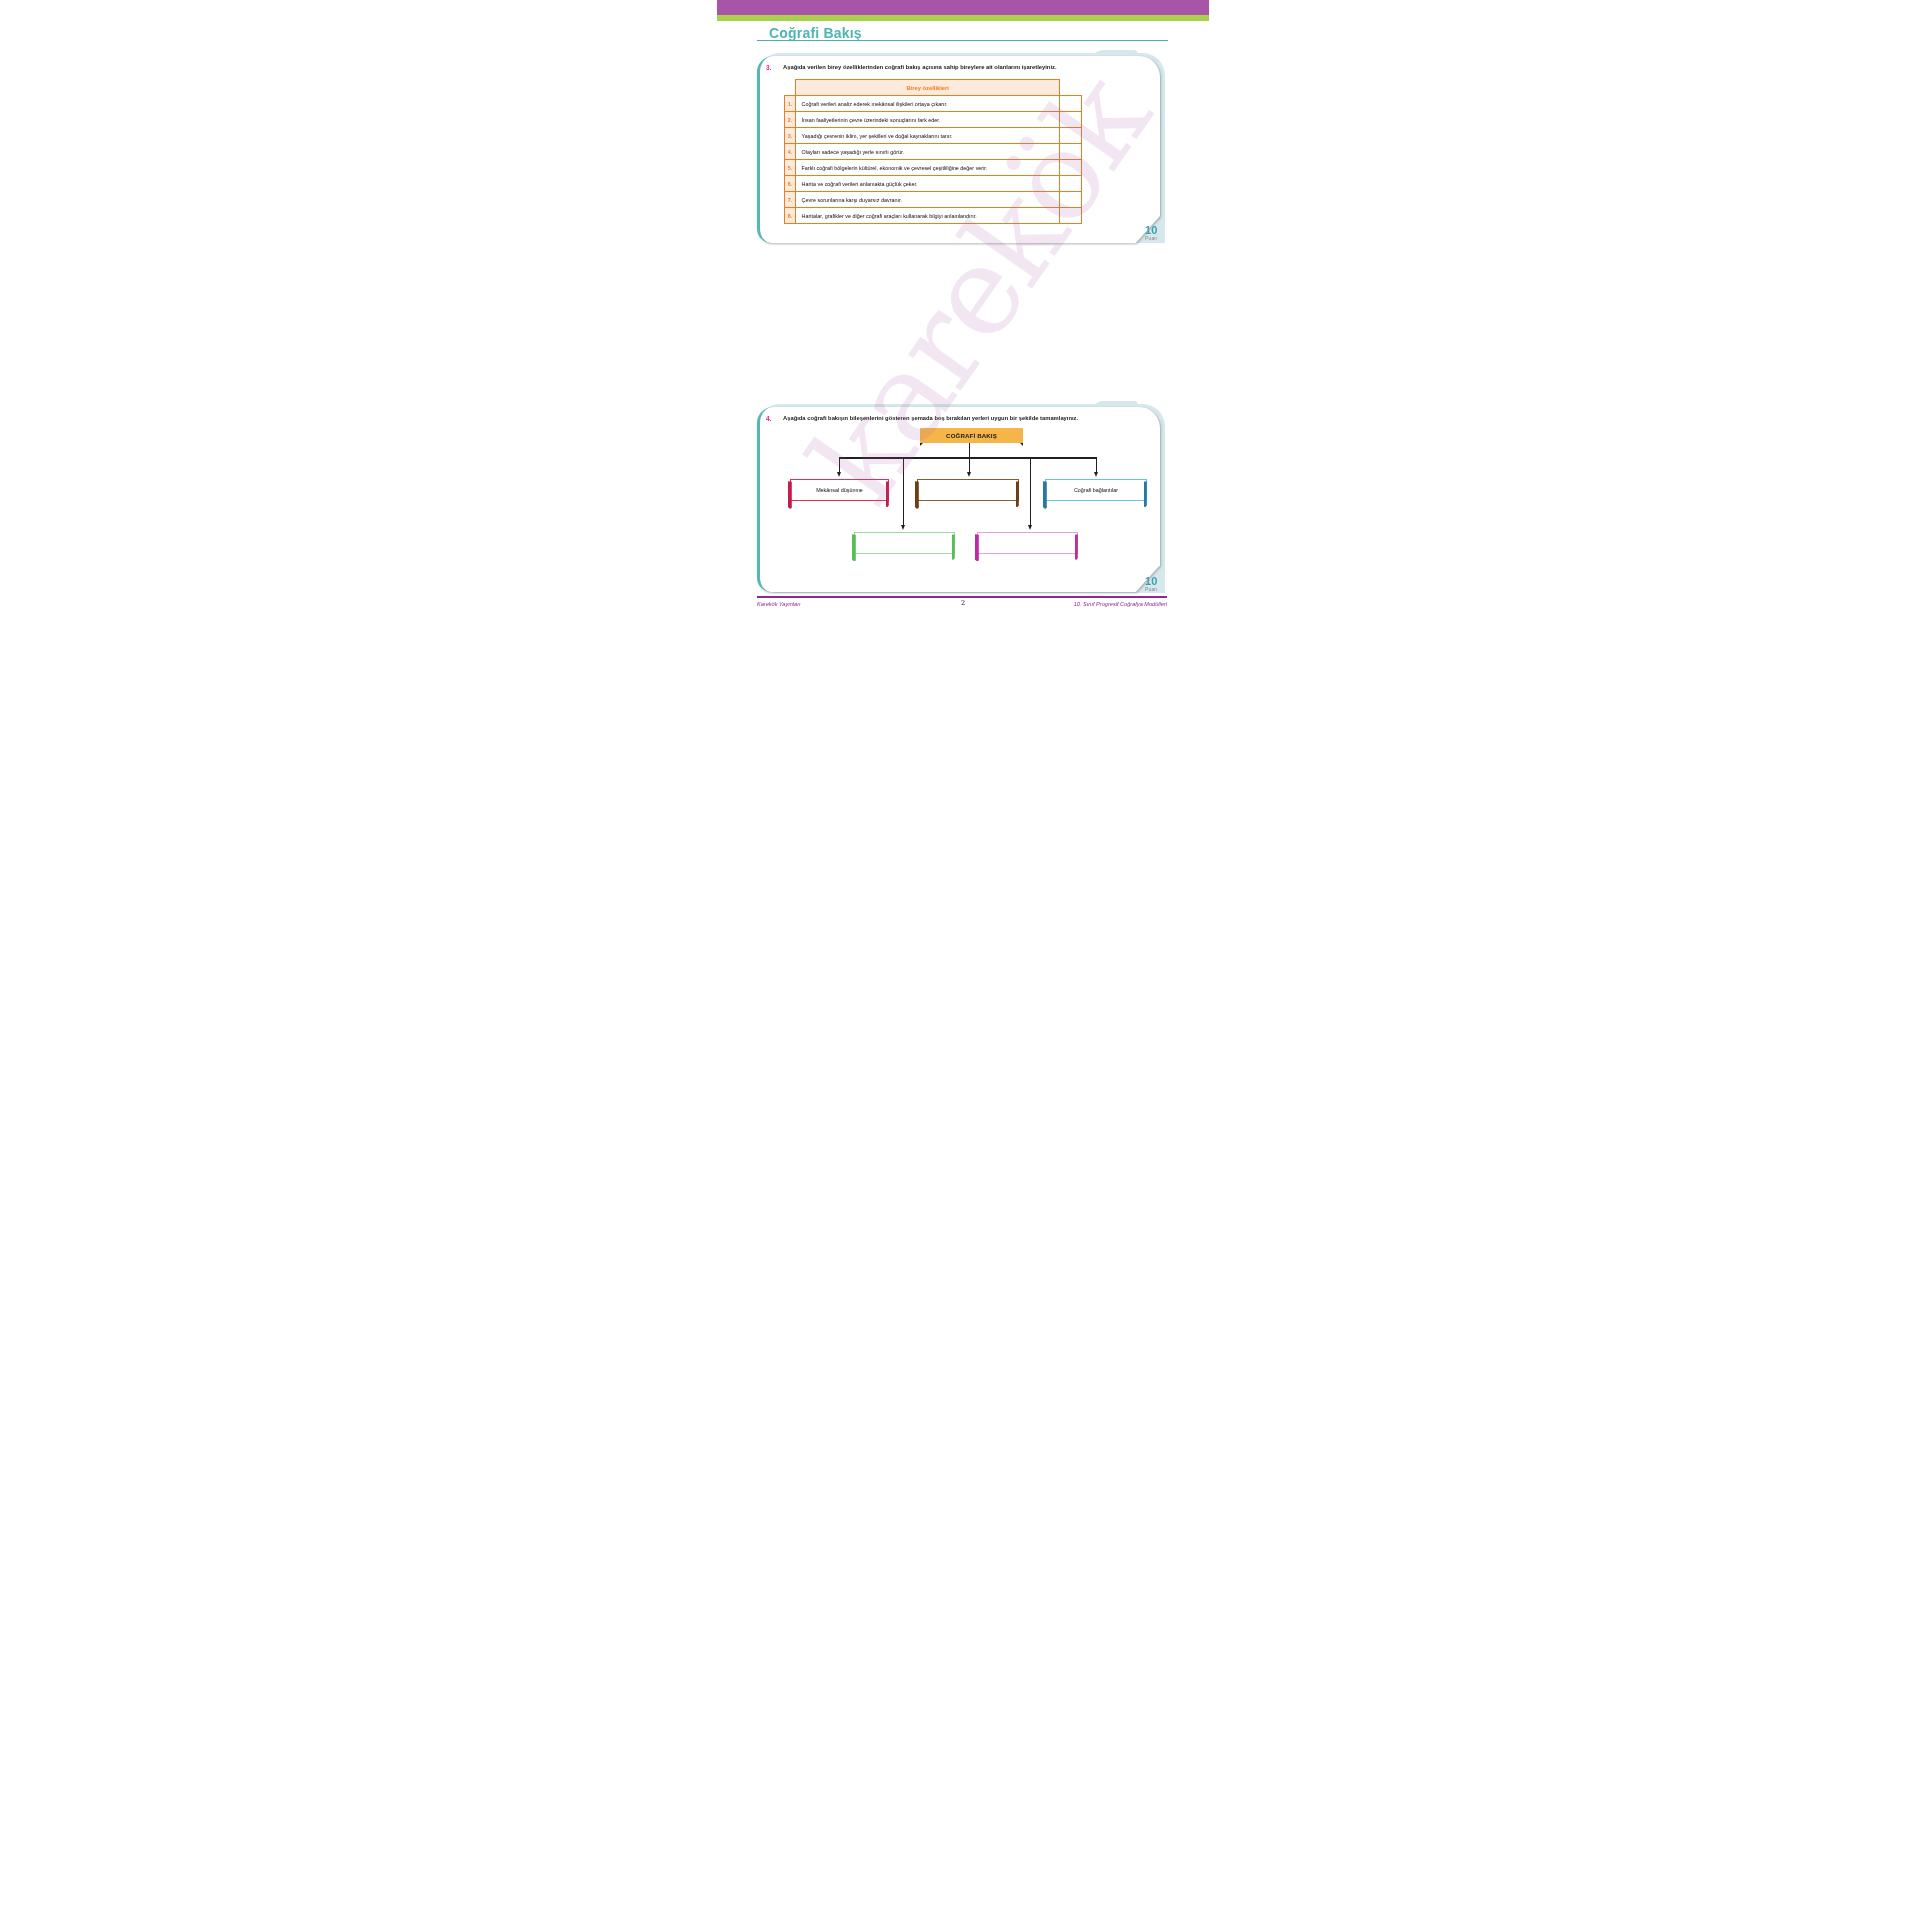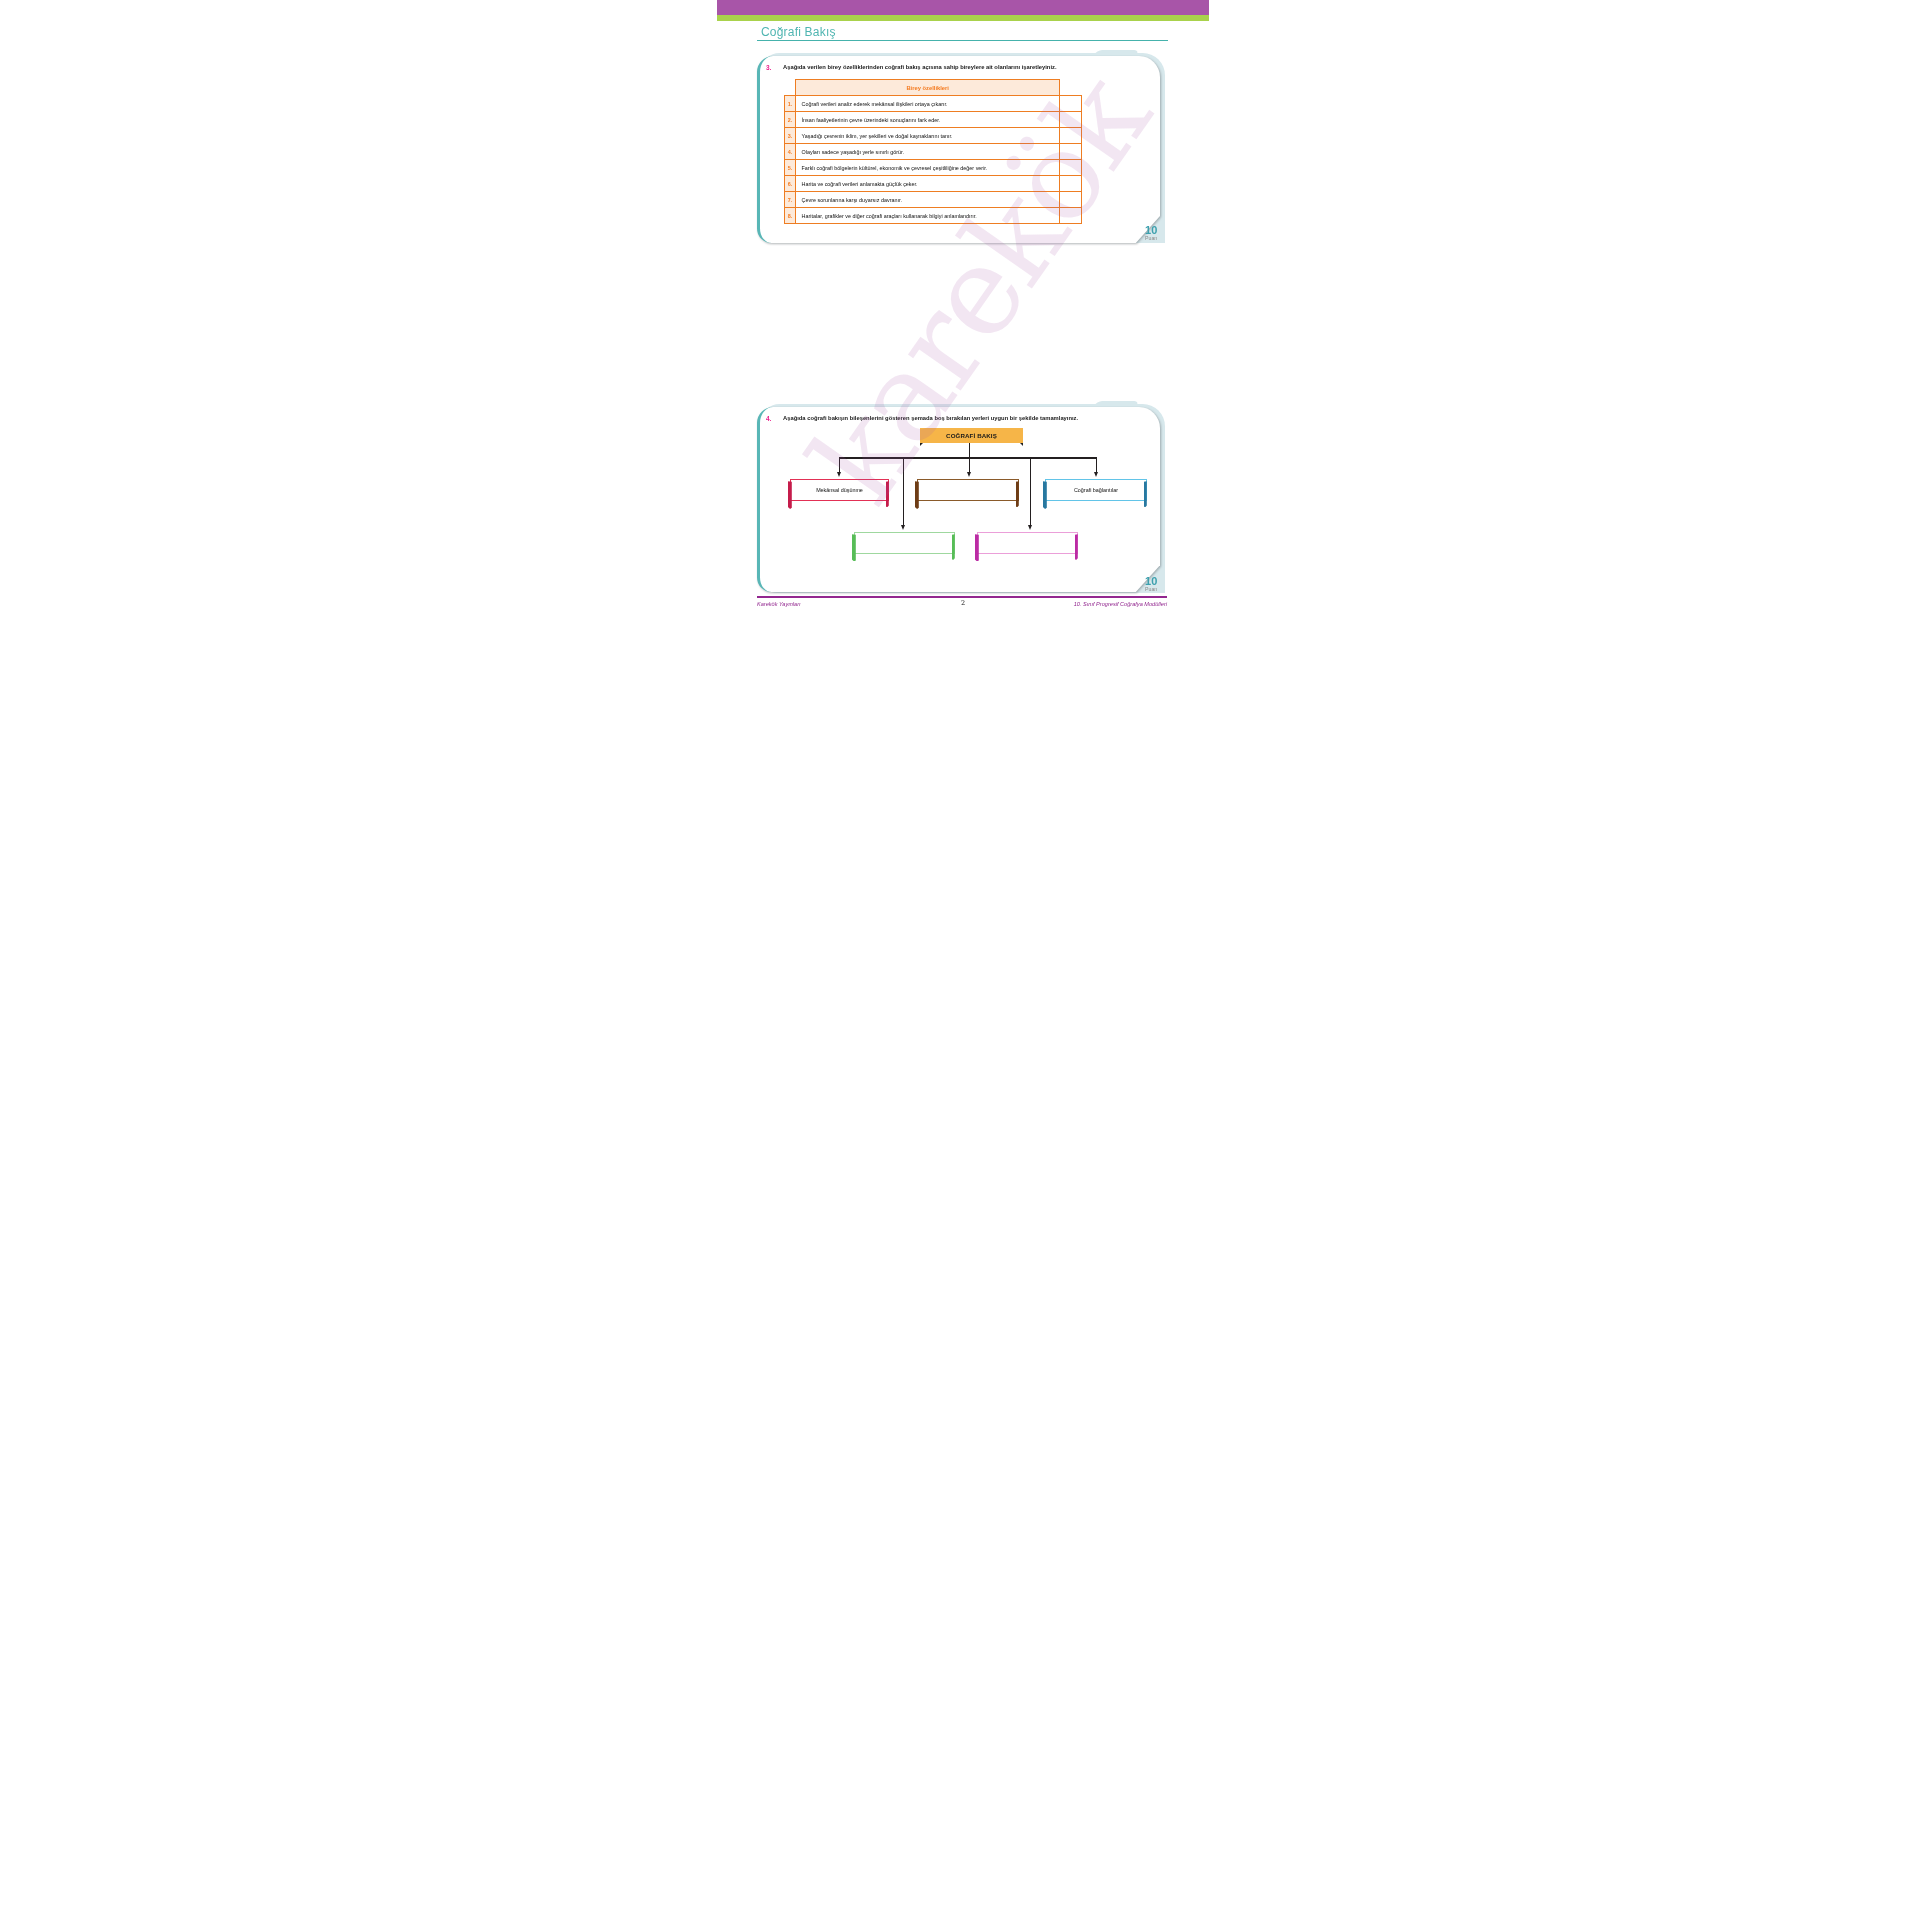--- a/index.html
+++ b/index.html
@@ -5,21 +5,21 @@
   * { margin:0; padding:0; box-sizing:border-box; }
   html,body { background:#ffffff; }
   body { font-family:"Liberation Sans", sans-serif; }
   .page { position:relative; width:492px; height:628px; background:#fff; overflow:hidden; margin:0 auto; }
 
   
   .bar-magenta { position:absolute; left:0; top:0; width:492px; height:15.4px; background:#a855a8; }
   .bar-green   { position:absolute; left:0; top:15.4px; width:492px; height:5.8px; background:#a9d24c; }
 
   
-  .page-heading { position:absolute; left:44px; top:25px; font-size:12px; color:#4fb5b1; letter-spacing:0.2px; }
+  .page-heading { position:absolute; left:52px; top:25px; font-size:14px; color:#4fb5b1; letter-spacing:0.2px;font-weight:bold; }
   .heading-rule { position:absolute; left:40px; top:40px; width:411px; height:1.2px; background:#45b2ac; }
 
   
   .card-back { position:absolute; background:#d7e8ec; border-radius:17.3px 22.3px 0 15.4px; }
   .card3-back { left:45px; top:53px; width:403px; height:190px; }
   .card4-back { left:45px; top:404px; width:403px; height:189px; }
   .card-tab { position:absolute; width:43px; height:13px; background:#d7e8ec; border-radius:5.4px 5.4px 0 0; transform:skewX(-30deg); }
   .card3-tab { left:376px; top:50px; }
   .card4-tab { left:376px; top:401px; }
   .card-shadow { position:absolute; left:0; top:0; filter:drop-shadow(1.2px 1.2px 1.2px rgba(100,108,112,0.5)); }

